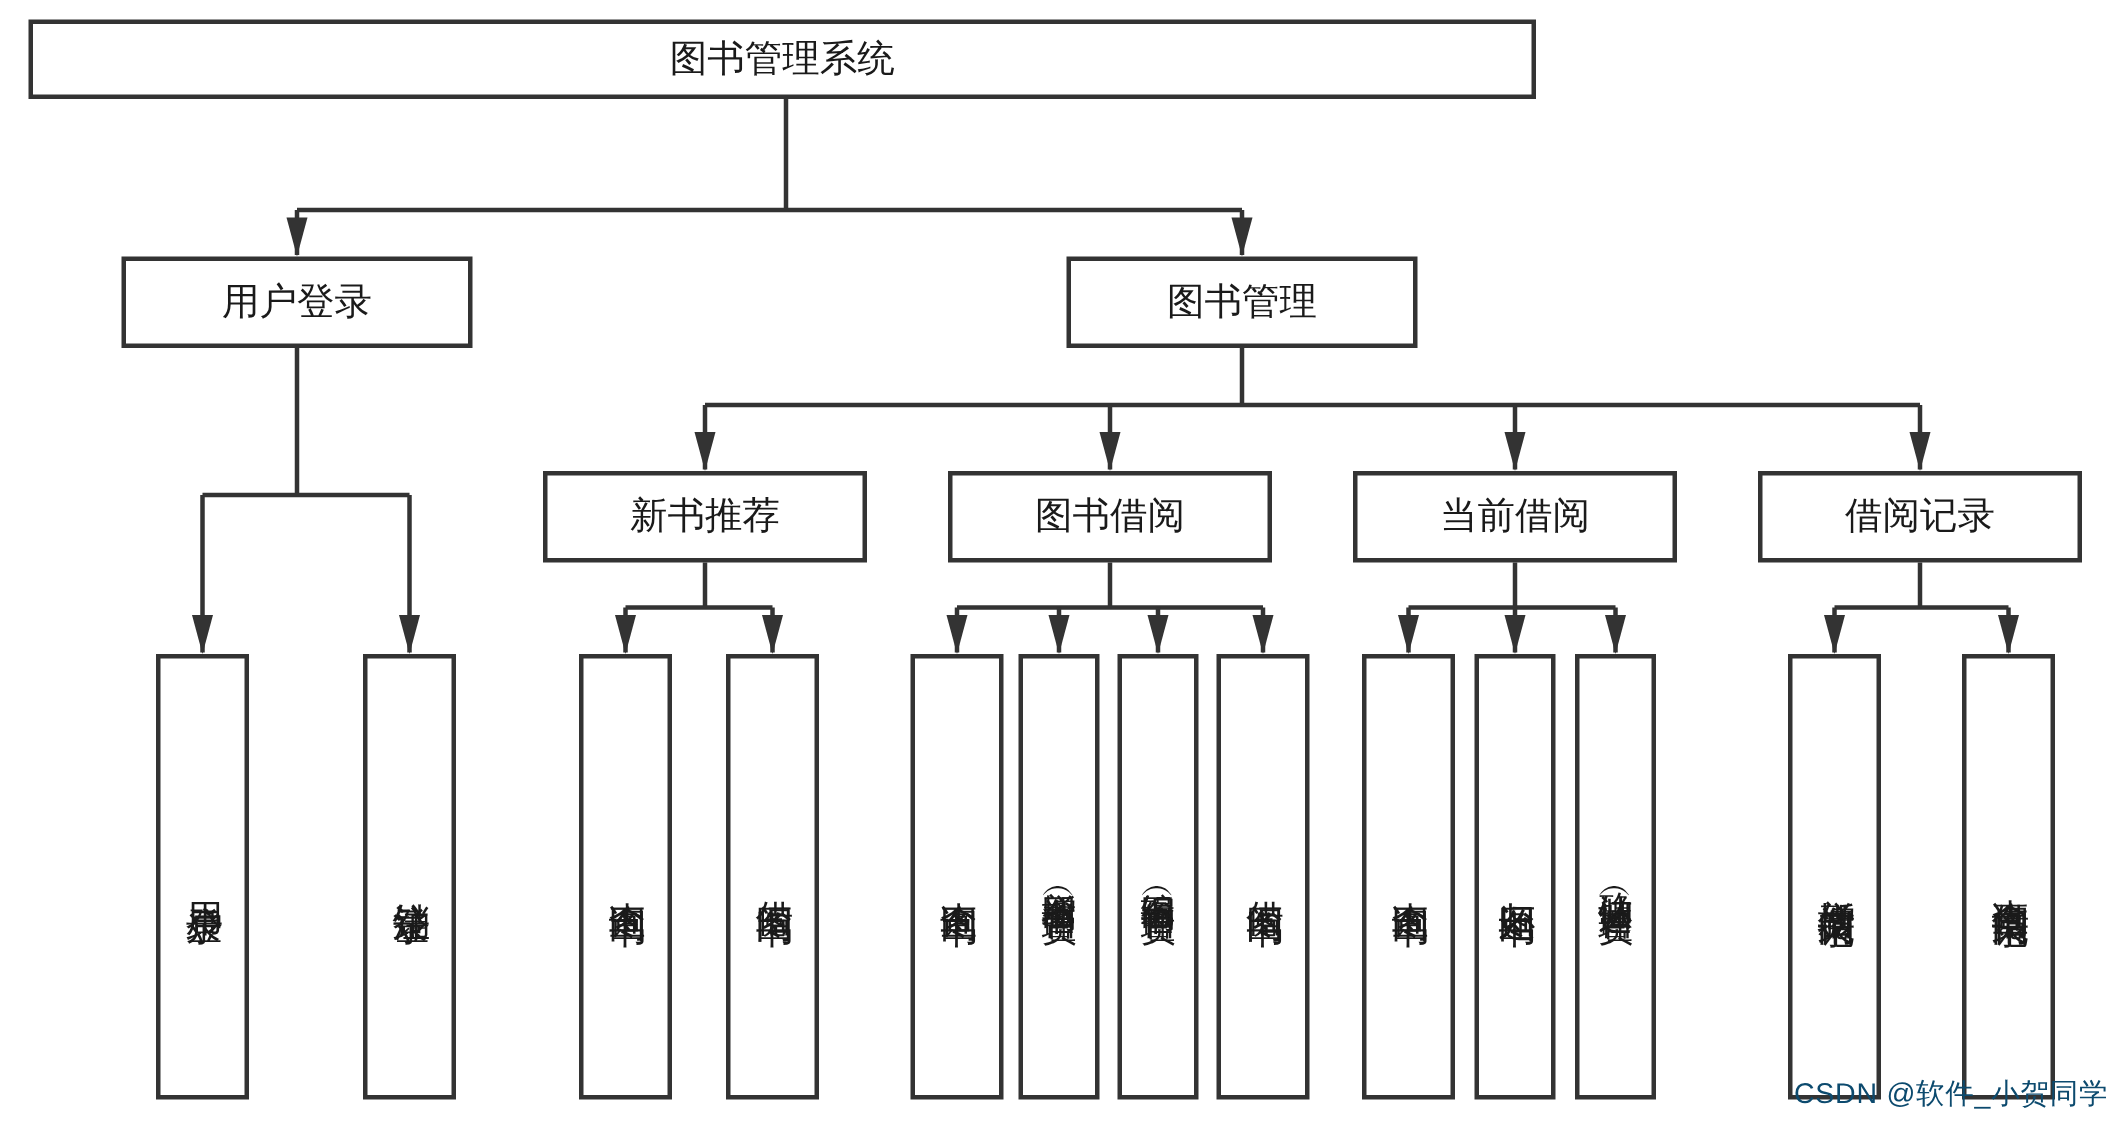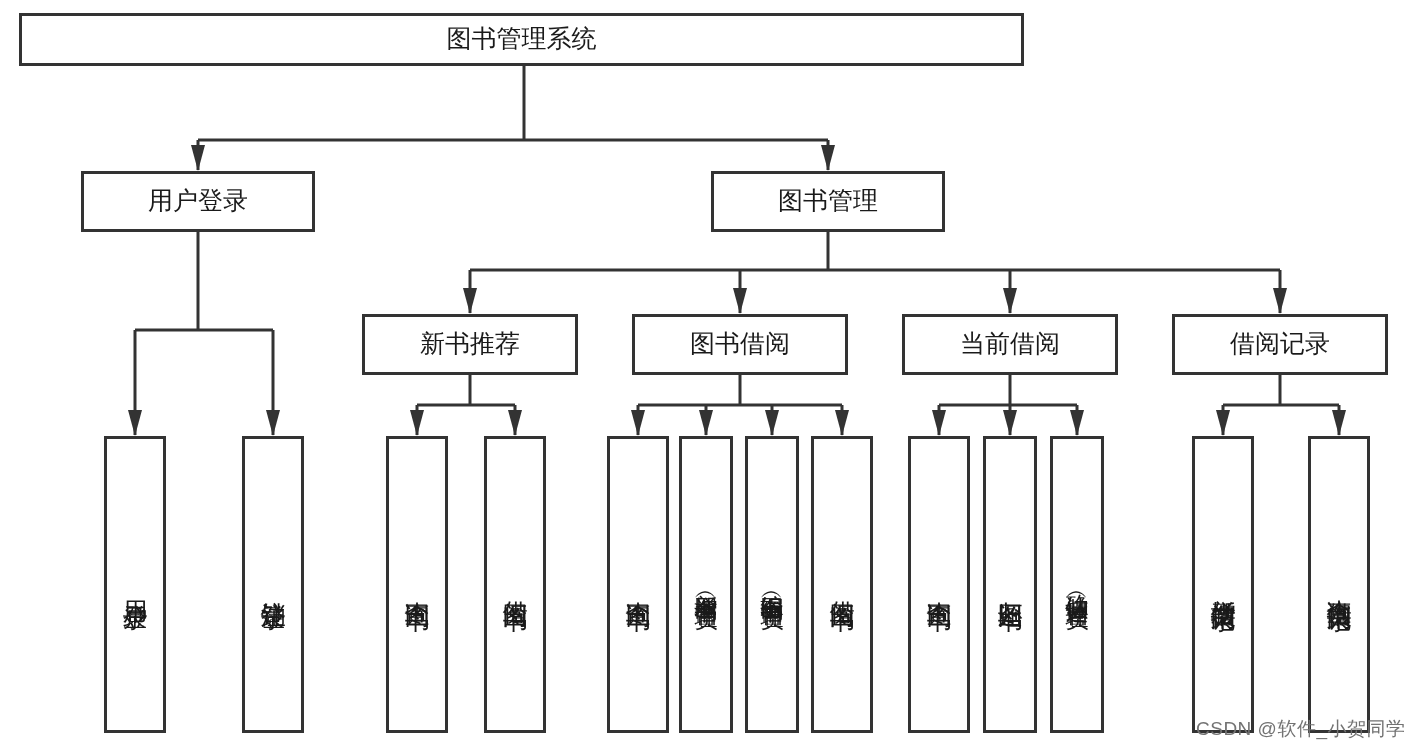--- a/index.html
+++ b/index.html
@@ -206,15 +206,15 @@
         <span class="leaf-label" style="font-size: 23px;">确认归还（管理员）</span>
       </div>
       <div class="leaf-label-wrap" style="left: 1192px; top: 436px; width: 62px; height: 297px;">
         <span class="leaf-label">新增借阅记录</span>
       </div>
       <div class="leaf-label-wrap" style="left: 1308px; top: 436px; width: 62px; height: 297px;">
         <span class="leaf-label">查询借阅记录</span>
       </div>
     </div>
 
-  <div class="watermark" style="left: 1196px; top: 716px; color: #737373;">CSDN @软件_小贺同学</div>
+  <div class="watermark" style="left: 1196px; top: 716px; color: #0c4a6e;">CSDN @软件_小贺同学</div>
 
 </div>
 
 </body></html>

